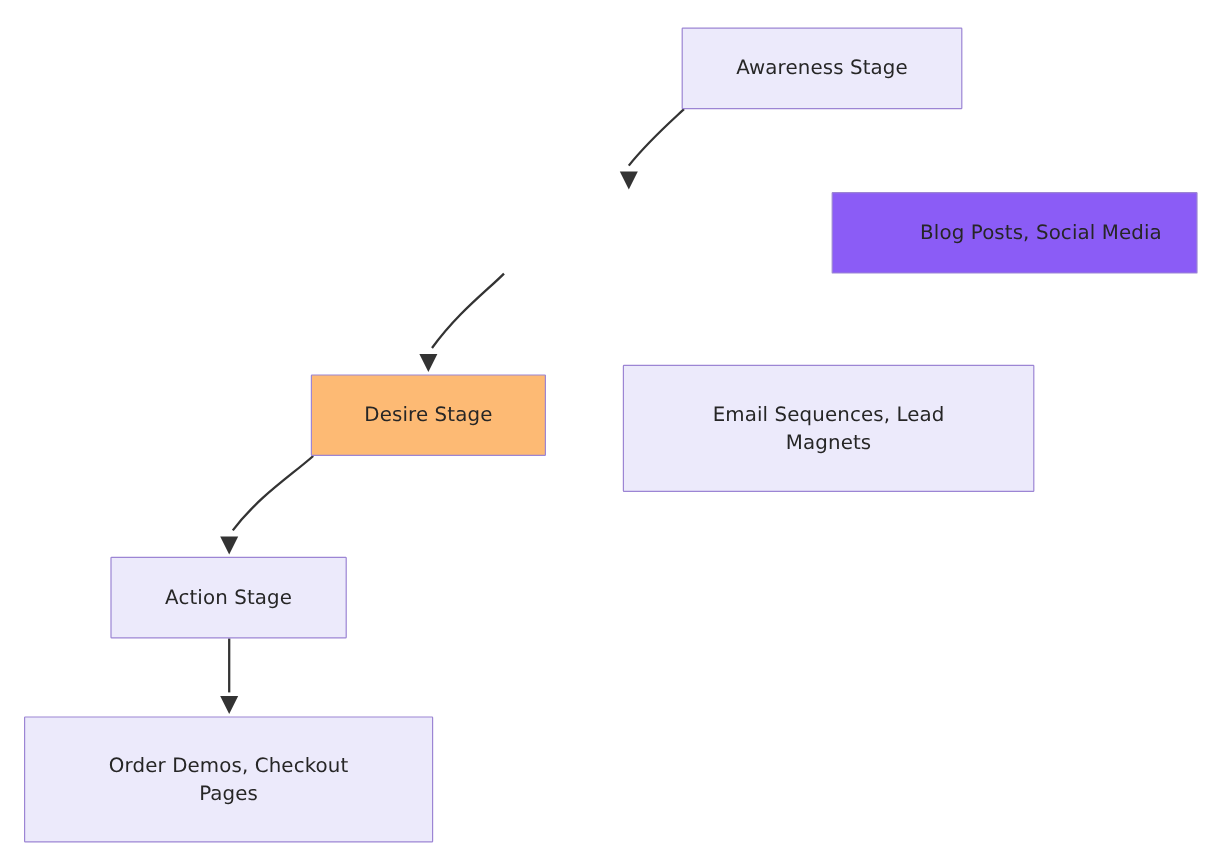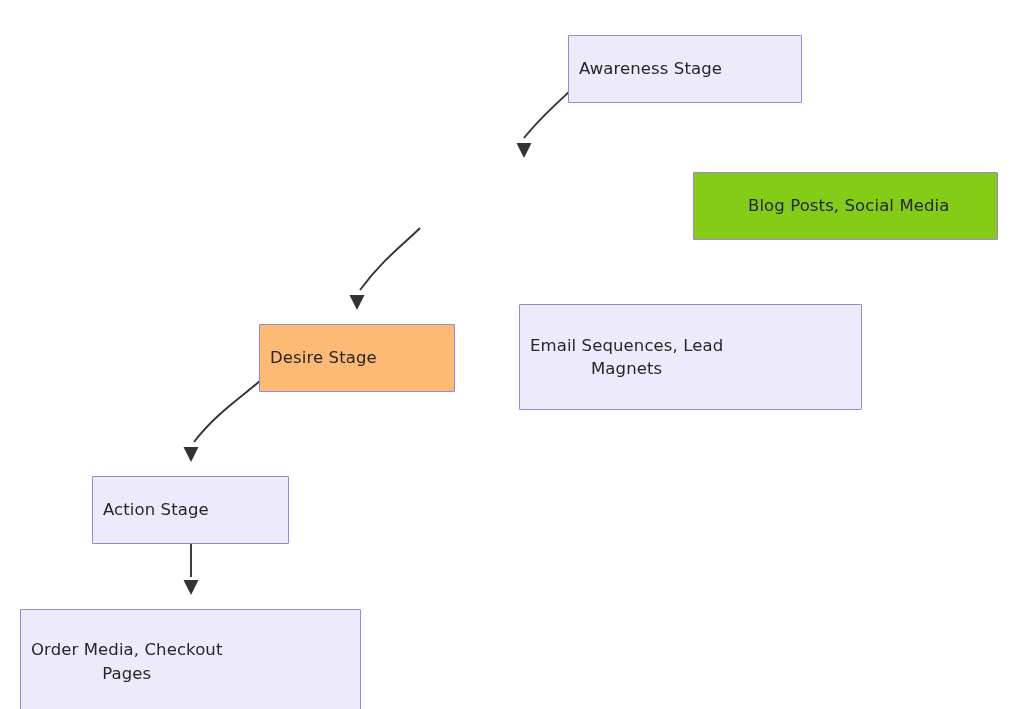--- a/index.html
+++ b/index.html
@@ -27,23 +27,23 @@
     pointer-events: none;
   }
   .node {
     position: absolute;
     box-sizing: border-box;
     background: #ECEAFB;
     border: 1.6px solid #9C85D4;
     border-radius: 1px;
     display: flex;
     align-items: center;
+    justify-content: center;
     text-align: center;
     z-index: 2;
-    margin-top: 12px;
   }
   .node-label {
     color: #262626;
     font-family: "DejaVu Sans", sans-serif;
     font-size: 16.5px;
     line-height: 1.42;
     letter-spacing: 0.1px;
     padding: 0 10px;
     white-space: pre-line;
   }
@@ -71,36 +71,36 @@
       <polygon points="183.5,447 198.5,447 191,462" class="edge-arrow" fill="#333333"></polygon>
       <path d="M 191,532 L 191,577" class="edge-path" stroke="#333333"></path>
       <polygon points="183.5,580 198.5,580 191,595" class="edge-arrow" fill="#333333"></polygon>
     </svg>
 
   <div class="node" id="node-awareness-stage" style="left: 568px; top: 23px; width: 234px; height: 68px; background: rgb(236, 234, 251); border-color: rgb(156, 133, 212); color: rgb(38, 38, 38);">
     <span class="node-label">Awareness Stage</span>
   </div>
 
 
-  <div class="node" id="node-blog-posts-social-media" style="left: 693px; top: 160px; width: 305px; height: 68px; background: #84cc16; border-color: rgb(156, 133, 212); color: rgb(38, 38, 38); padding-left: 44px;">
+  <div class="node" id="node-blog-posts-social-media" style="left: 693px; top: 160px; width: 305px; height: 68px; background: #8b5cf6; border-color: rgb(156, 133, 212); color: rgb(38, 38, 38); padding-left: 44px;">
     <span class="node-label">Blog Posts, Social Media</span>
   </div>
 
   <div class="node" id="node-desire-stage" style="left: 259px; top: 312px; width: 196px; height: 68px; background: #fdba74; border-color: rgb(156, 133, 212); color: rgb(38, 38, 38);">
     <span class="node-label">Desire Stage</span>
   </div>
 
-  <div class="node" id="node-email-sequences-lead-magnets" style="left: 519px; top: 292px; width: 343px; height: 106px; background: rgb(236, 234, 251); border-color: rgb(156, 133, 212); color: rgb(38, 38, 38);">
+  <div class="node" id="node-email-sequences-lead-magnets" style="left: 519px; top: 304px; width: 343px; height: 106px; background: rgb(236, 234, 251); border-color: rgb(156, 133, 212); color: rgb(38, 38, 38);">
     <span class="node-label">Email Sequences, Lead
 Magnets</span>
   </div>
 
   <div class="node" id="node-action-stage" style="left: 92px; top: 464px; width: 197px; height: 68px; background: rgb(236, 234, 251); border-color: rgb(156, 133, 212); color: rgb(38, 38, 38);">
     <span class="node-label">Action Stage</span>
   </div>
 
 
   <div class="node" id="node-order-forms-checkout-pages" style="left: 20px; top: 597px; width: 341px; height: 105px; background: rgb(236, 234, 251); border-color: rgb(156, 133, 212); color: rgb(38, 38, 38);">
-    <span class="node-label">Order Media, Checkout
+    <span class="node-label">Order Demos, Checkout
 Pages</span>
   </div>
 
 </div>
 
 </body></html>

